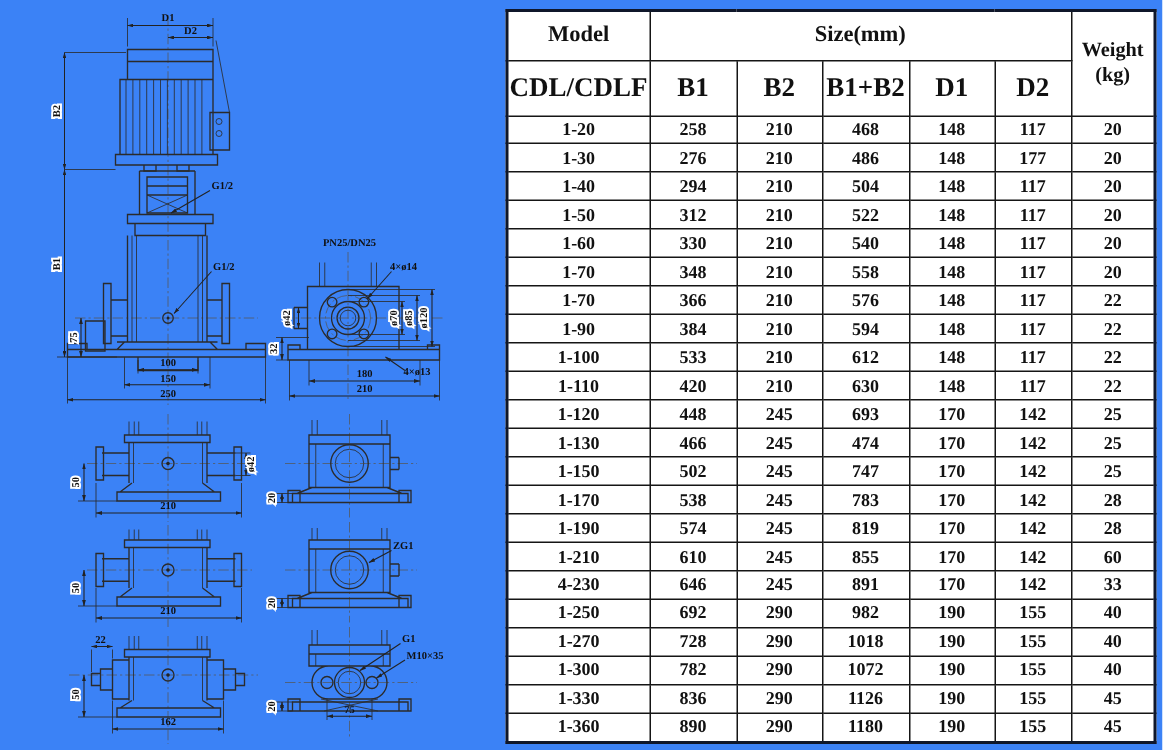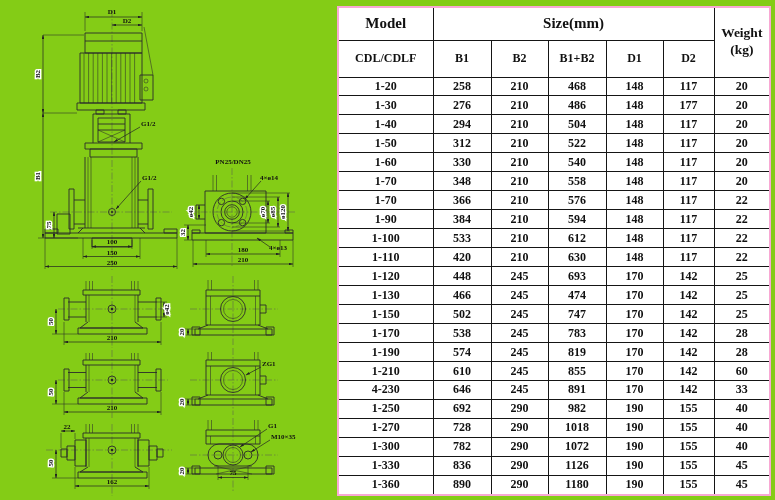--- a/index.html
+++ b/index.html
@@ -1,37 +1,37 @@
 <!DOCTYPE html>
 <html><head>
 <meta charset="utf-8">
 <style>
   html,body{margin:0;padding:0;background:#fff;}
-  .stage{position:relative;width:775px;height:500px;background:#84cc16;overflow:hidden;
+  .stage{position:relative;width:775px;height:500px;background:#3b82f6;overflow:hidden;
          font-family:"Liberation Serif","DejaVu Serif",serif;}
   
   .drawing{position:absolute;left:0;top:0;width:335px;height:500px;}
   svg .ln{stroke:#2b2b2b;stroke-width:.9;fill:none;}
   svg .tn{stroke:#2b2b2b;stroke-width:.55;fill:none;}
   svg .cl{stroke:#555;stroke-width:.5;fill:none;stroke-dasharray:7 2 1.5 2;}
   svg .dim{stroke:#222;stroke-width:.7;fill:none;
            marker-start:url(#ar);marker-end:url(#ar);}
   svg .ldr{stroke:#222;stroke-width:.7;fill:none;marker-end:url(#ar);}
   svg .tx{font:700 7px "Liberation Serif",serif;fill:#101010;}
   svg .hl{stroke:#fff;stroke-width:2.6;paint-order:stroke;}
   
   .table-area{position:absolute;left:337px;top:6px;}
   table.spec{border-collapse:collapse;table-layout:fixed;width:432px;height:490px;
-             border:2px solid #f9a8d4;background:#fff;}
+             border:2px solid #0f172a;background:#fff;}
   table.spec th,table.spec td{border:1px solid #151515;text-align:center;vertical-align:middle;
              padding:0;color:#111;}
   table.spec thead tr.h1{height:33px;}
   table.spec thead tr.h2{height:37px;}
   table.spec th{font-weight:700;font-size:15px;}
-  table.spec tr.h2 th{font-size:12px;}
+  table.spec tr.h2 th{font-size:18px;}
   table.spec th .wline{font-size:13.5px;line-height:1.25;font-weight:700;}
   table.spec td{font-size:12px;font-weight:700;}
 </style>
 </head>
 <body>
 
 <div class="stage">
 
   <div class="drawing">
   <svg width="335" height="500" viewBox="0 0 335 500" xmlns="http://www.w3.org/2000/svg">

